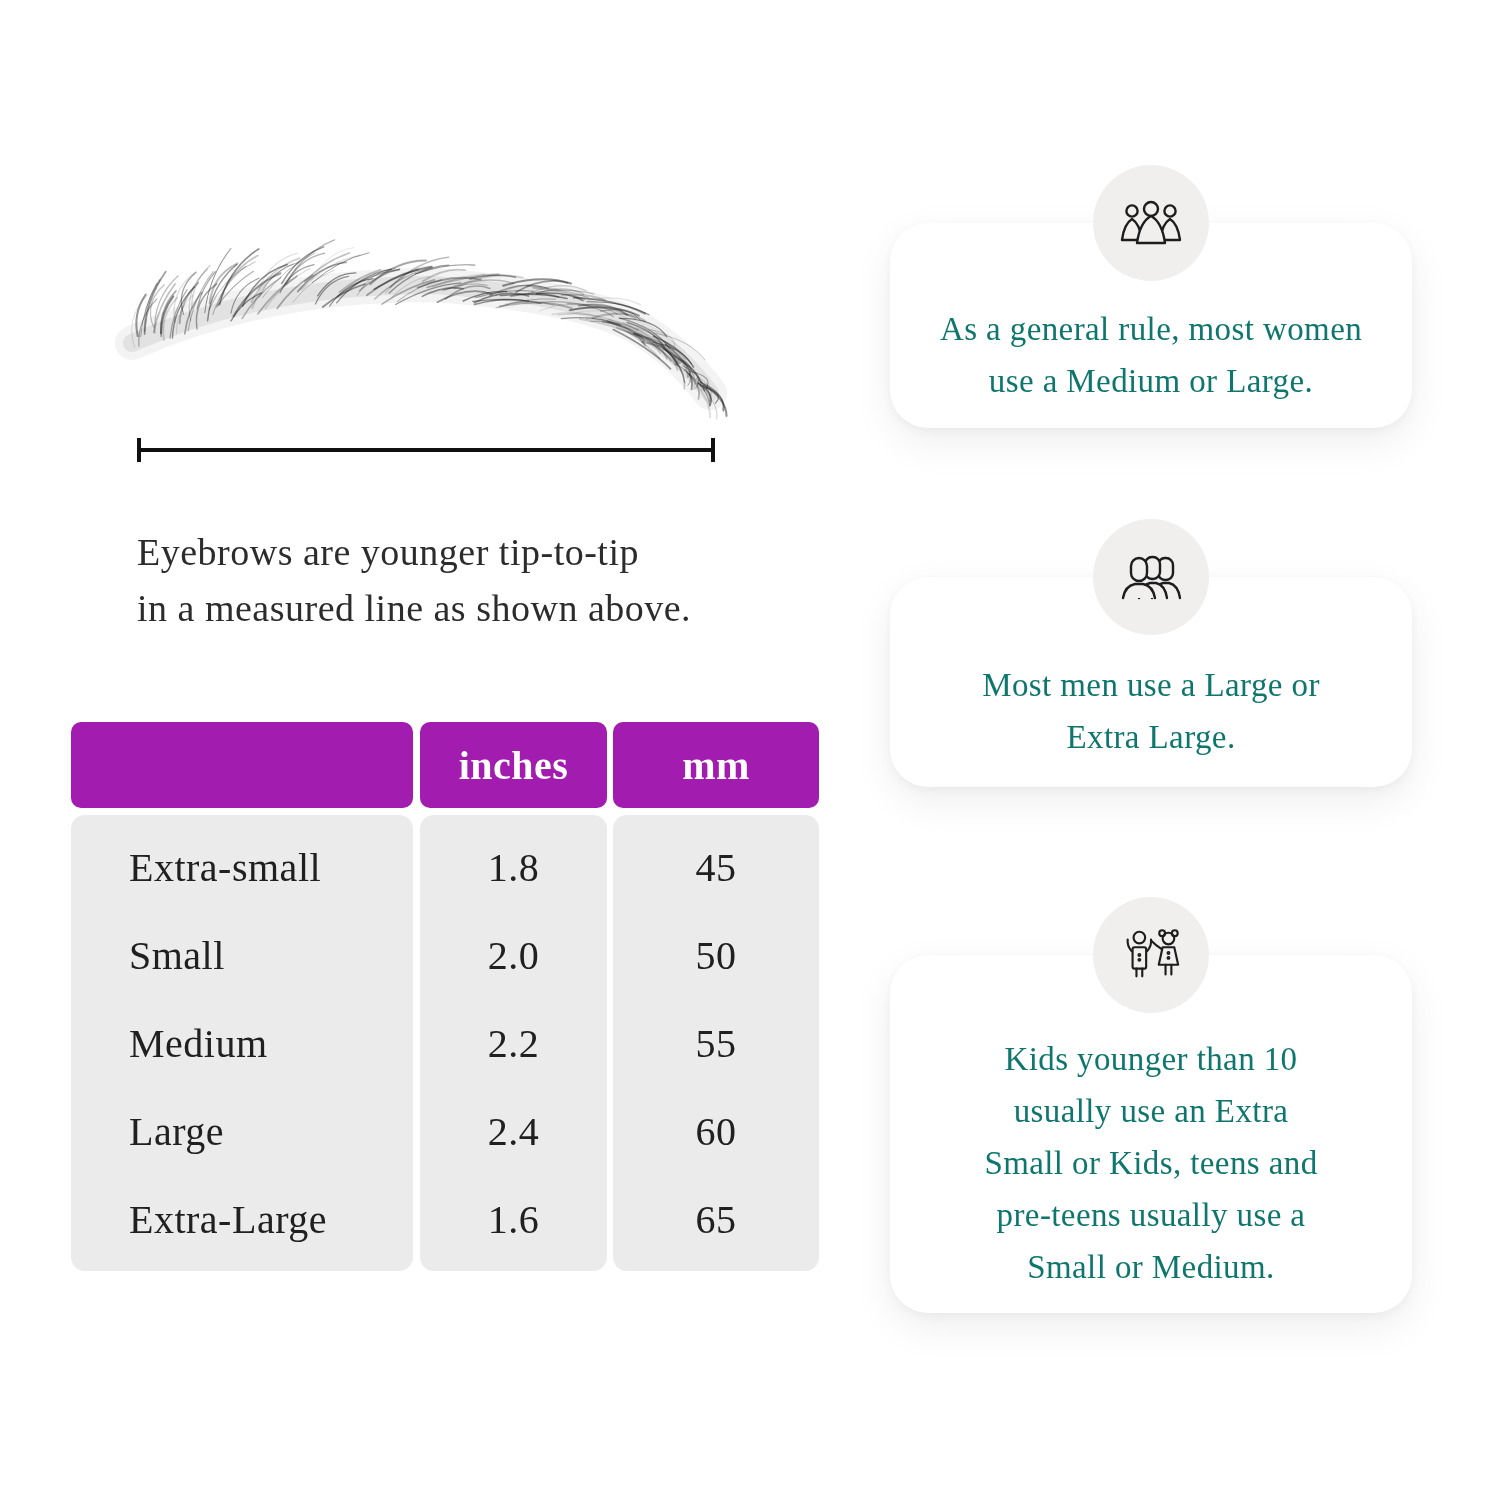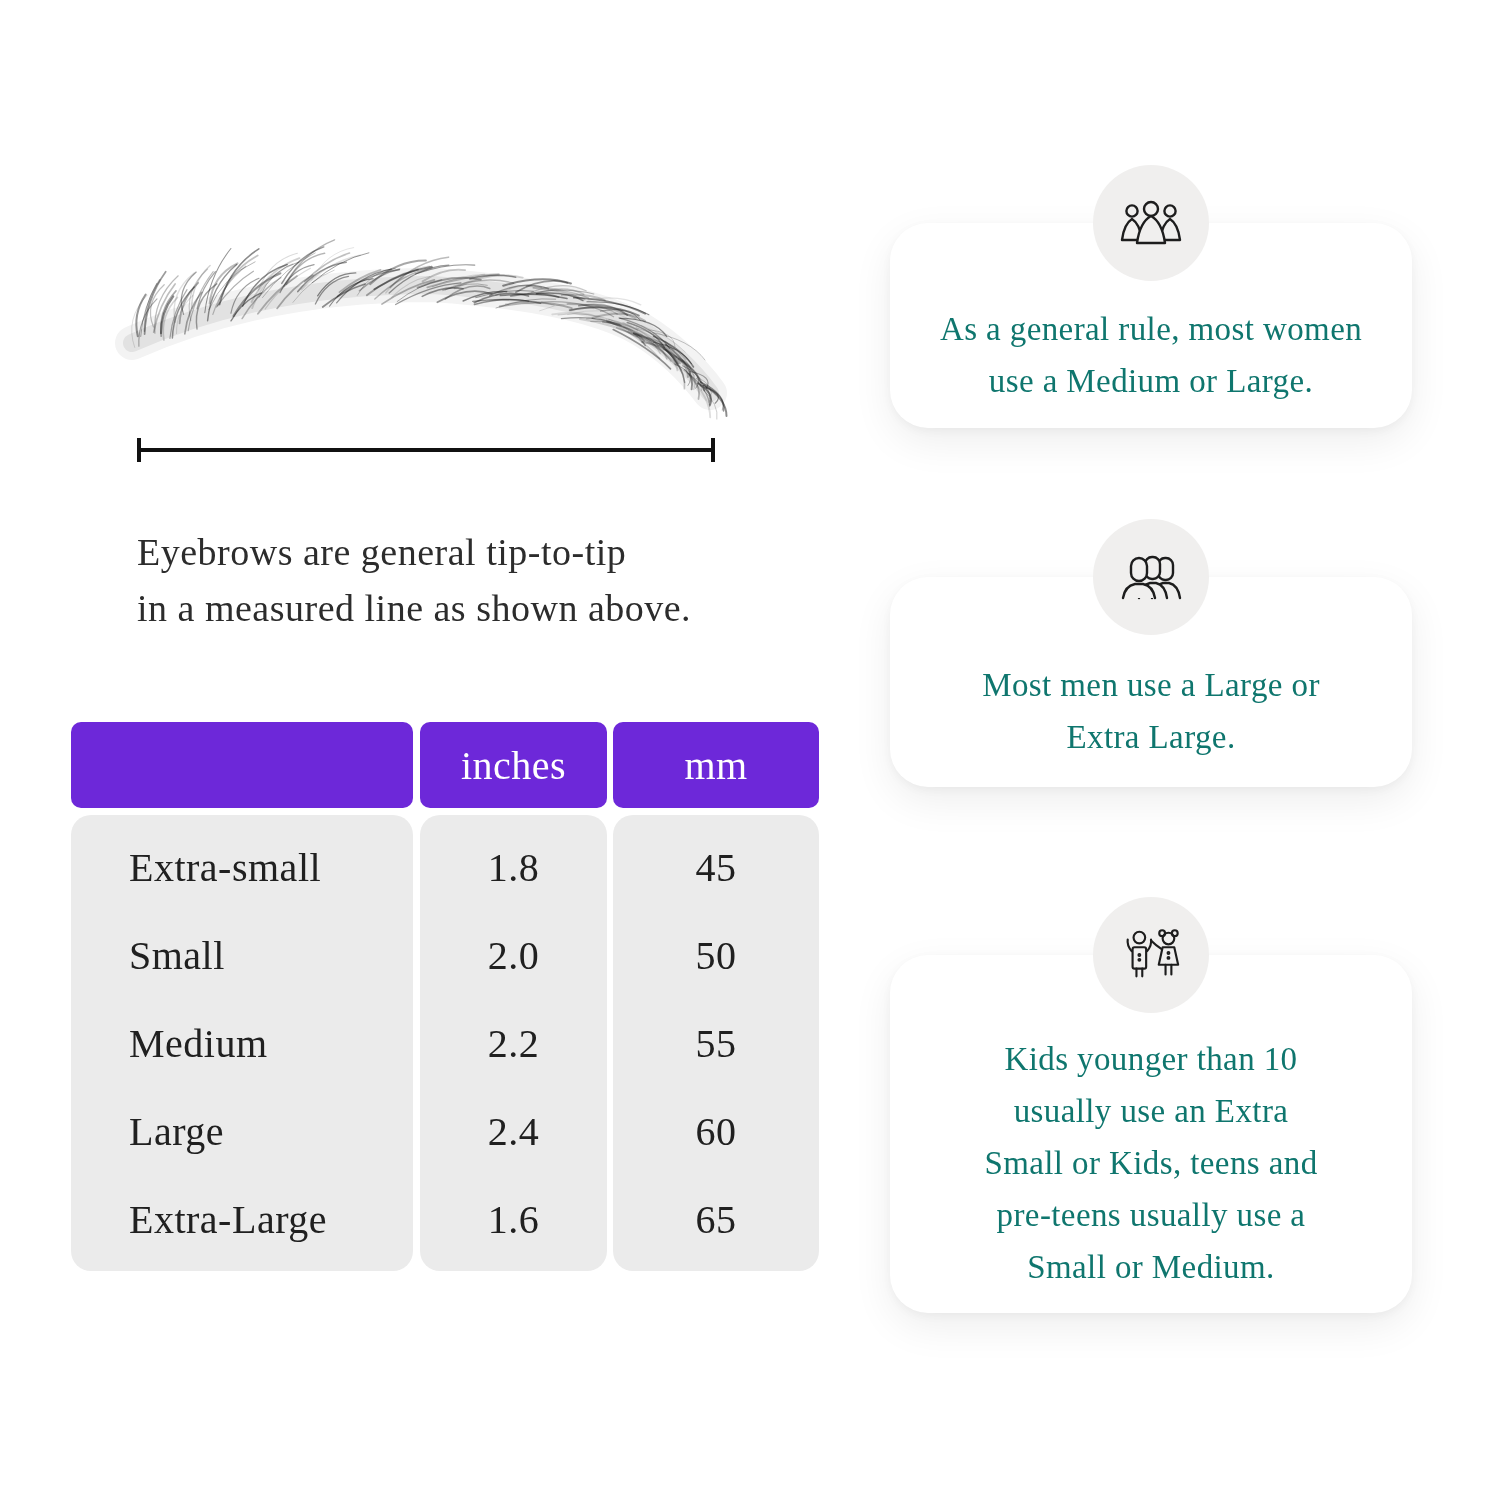--- a/index.html
+++ b/index.html
@@ -19,25 +19,25 @@
   .caption{
     position:absolute;left:137px;top:524px;font-size:38px;line-height:56px;color:#2c2c2c;
     letter-spacing:0.5px;
   }
   
   .tcol{position:absolute;top:722px;}
   .tcol-label{left:71px;width:342px;}
   .tcol-inches{left:420px;width:187px;}
   .tcol-mm{left:613px;width:206px;}
   .thead{
-    height:86px;background:#6d28d9;border-radius:10px;color:#fff;
-    display:flex;align-items:center;justify-content:center;font-size:40px;letter-spacing:0.5px;
+    height:86px;background:#a21caf;border-radius:10px;color:#fff;
+    display:flex;align-items:center;justify-content:center;font-size:40px;letter-spacing:0.5px;font-weight:bold;
   }
   .tbody{
-    margin-top:7px;height:456px;background:#ebebeb;border-radius:20px;
+    margin-top:7px;height:456px;background:#ebebeb;border-radius:14px;
     display:flex;flex-direction:column;padding:8px 0;box-sizing:border-box;
   }
   .trow{flex:1;display:flex;align-items:center;font-size:40px;color:#202020;letter-spacing:0.5px;}
   .tcol-label .trow{justify-content:flex-start;padding-left:58px;}
   .tcol-inches .trow,.tcol-mm .trow{justify-content:center;}
   
   .card{
     position:absolute;left:890px;width:522px;background:#ffffff;border-radius:38px;
     box-shadow:0 14px 40px rgba(0,0,0,0.07),0 3px 10px rgba(0,0,0,0.04);
     display:flex;flex-direction:column;align-items:center;justify-content:center;
@@ -235,21 +235,21 @@
       <path d="M591.2 172.3 Q614.9 182.4 610.3 197.1" fill="none" stroke="rgba(25,25,25,0.33)" stroke-width="1.05" stroke-linecap="round"></path>
       <path d="M585.9 170.3 Q602.8 180.6 598.1 191.8" fill="none" stroke="rgba(25,25,25,0.51)" stroke-width="1.87" stroke-linecap="round"></path>
       <path d="M592.0 172.3 Q614.6 186.3 614.5 203.1" fill="none" stroke="rgba(25,25,25,0.50)" stroke-width="1.94" stroke-linecap="round"></path>
       <path d="M593.0 174.3 Q612.9 181.2 603.2 190.2" fill="none" stroke="rgba(25,25,25,0.46)" stroke-width="1.25" stroke-linecap="round"></path>
       <path d="M590.9 176.3 Q607.2 191.8 604.9 206.1" fill="none" stroke="rgba(25,25,25,0.25)" stroke-width="0.85" stroke-linecap="round"></path>
     </svg>
 
   <div class="measure-line"></div>
 
   <div class="caption">
-    <div>Eyebrows are general tip-to-tip</div>
+    <div>Eyebrows are younger tip-to-tip</div>
     <div>in a measured line as shown above.</div>
   </div>
 
   <div class="tcol tcol-label">
     <div class="thead"></div>
     <div class="tbody">
       <div class="trow">Extra-small</div>
       <div class="trow">Small</div>
       <div class="trow">Medium</div>
       <div class="trow">Large</div>

